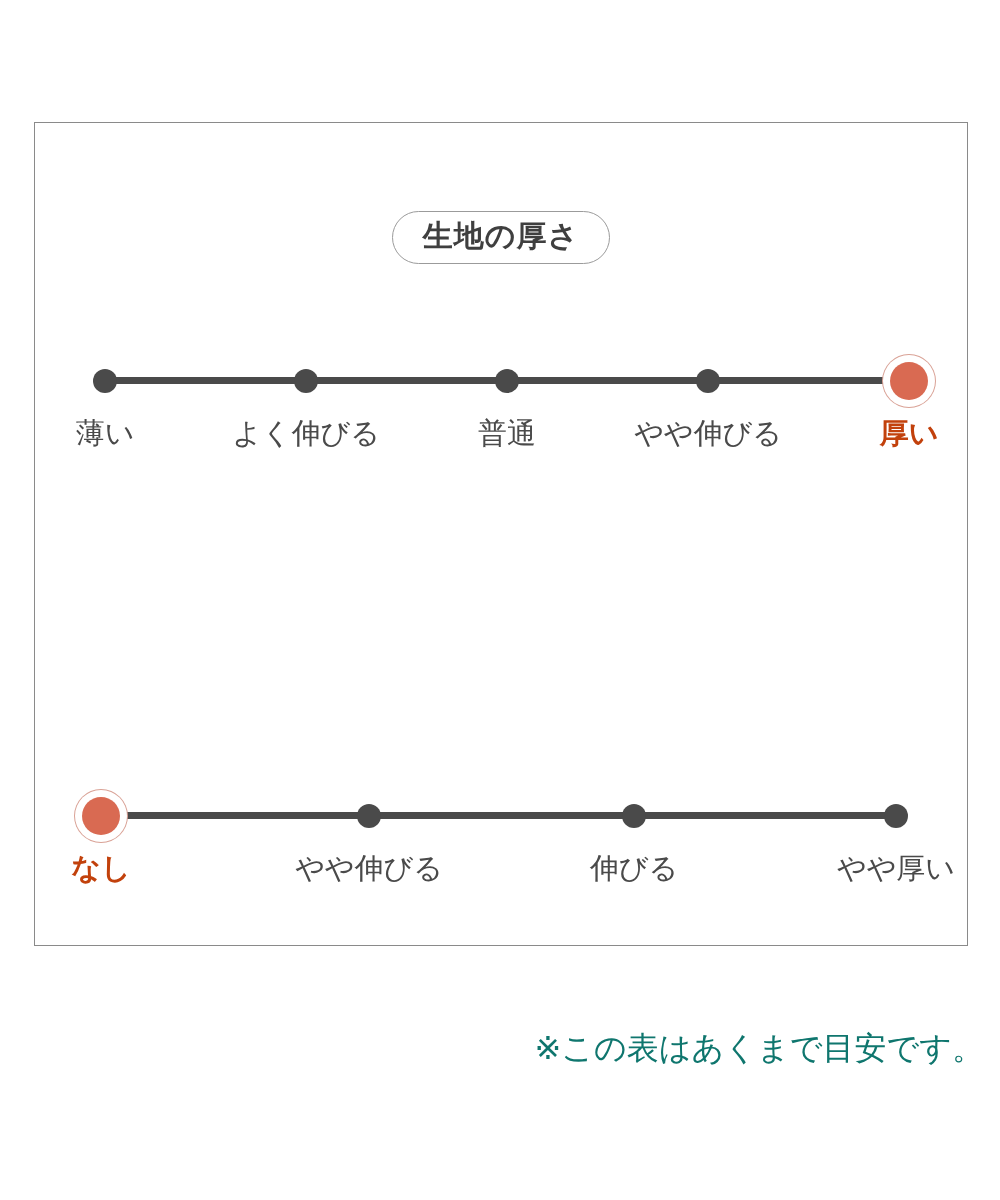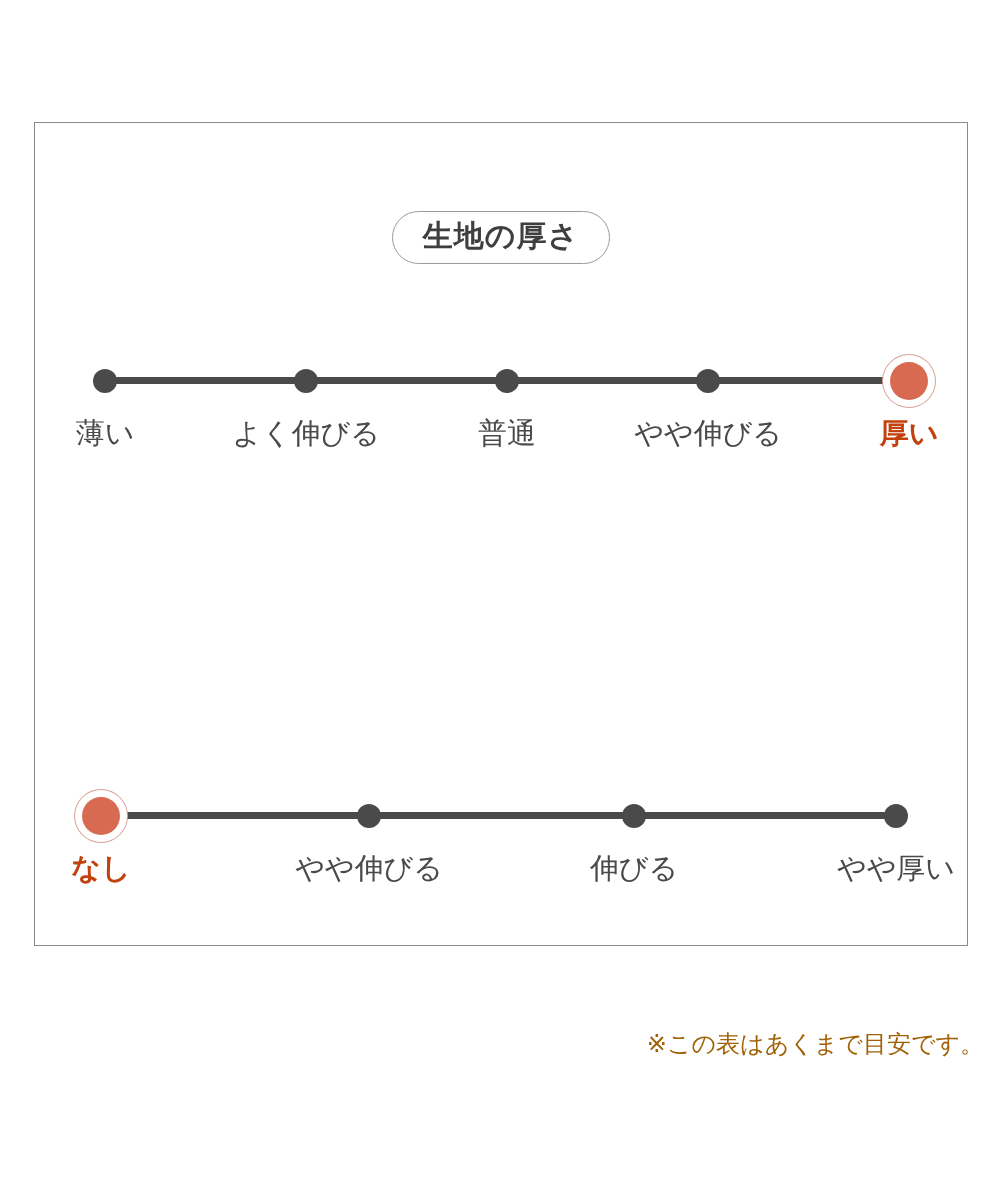--- a/index.html
+++ b/index.html
@@ -102,23 +102,23 @@
   .node-label.selected {
     font-weight: 700;
     color: #c2410c;
   }
 
   
   .footnote {
     position: absolute;
     right: 16px;
     top: 1032px;
-    font-size: 24px;
+    font-size: 32px;
     line-height: 1.0;
-    color: #a16207;
+    color: #0f766e;
     white-space: nowrap;
   }
 </style>
 </head>
 <body>
 
 <div class="spec-card">
 
   <div class="section-badge-wrap" style="top:88px;">
     <span class="section-badge">生地の厚さ</span>

